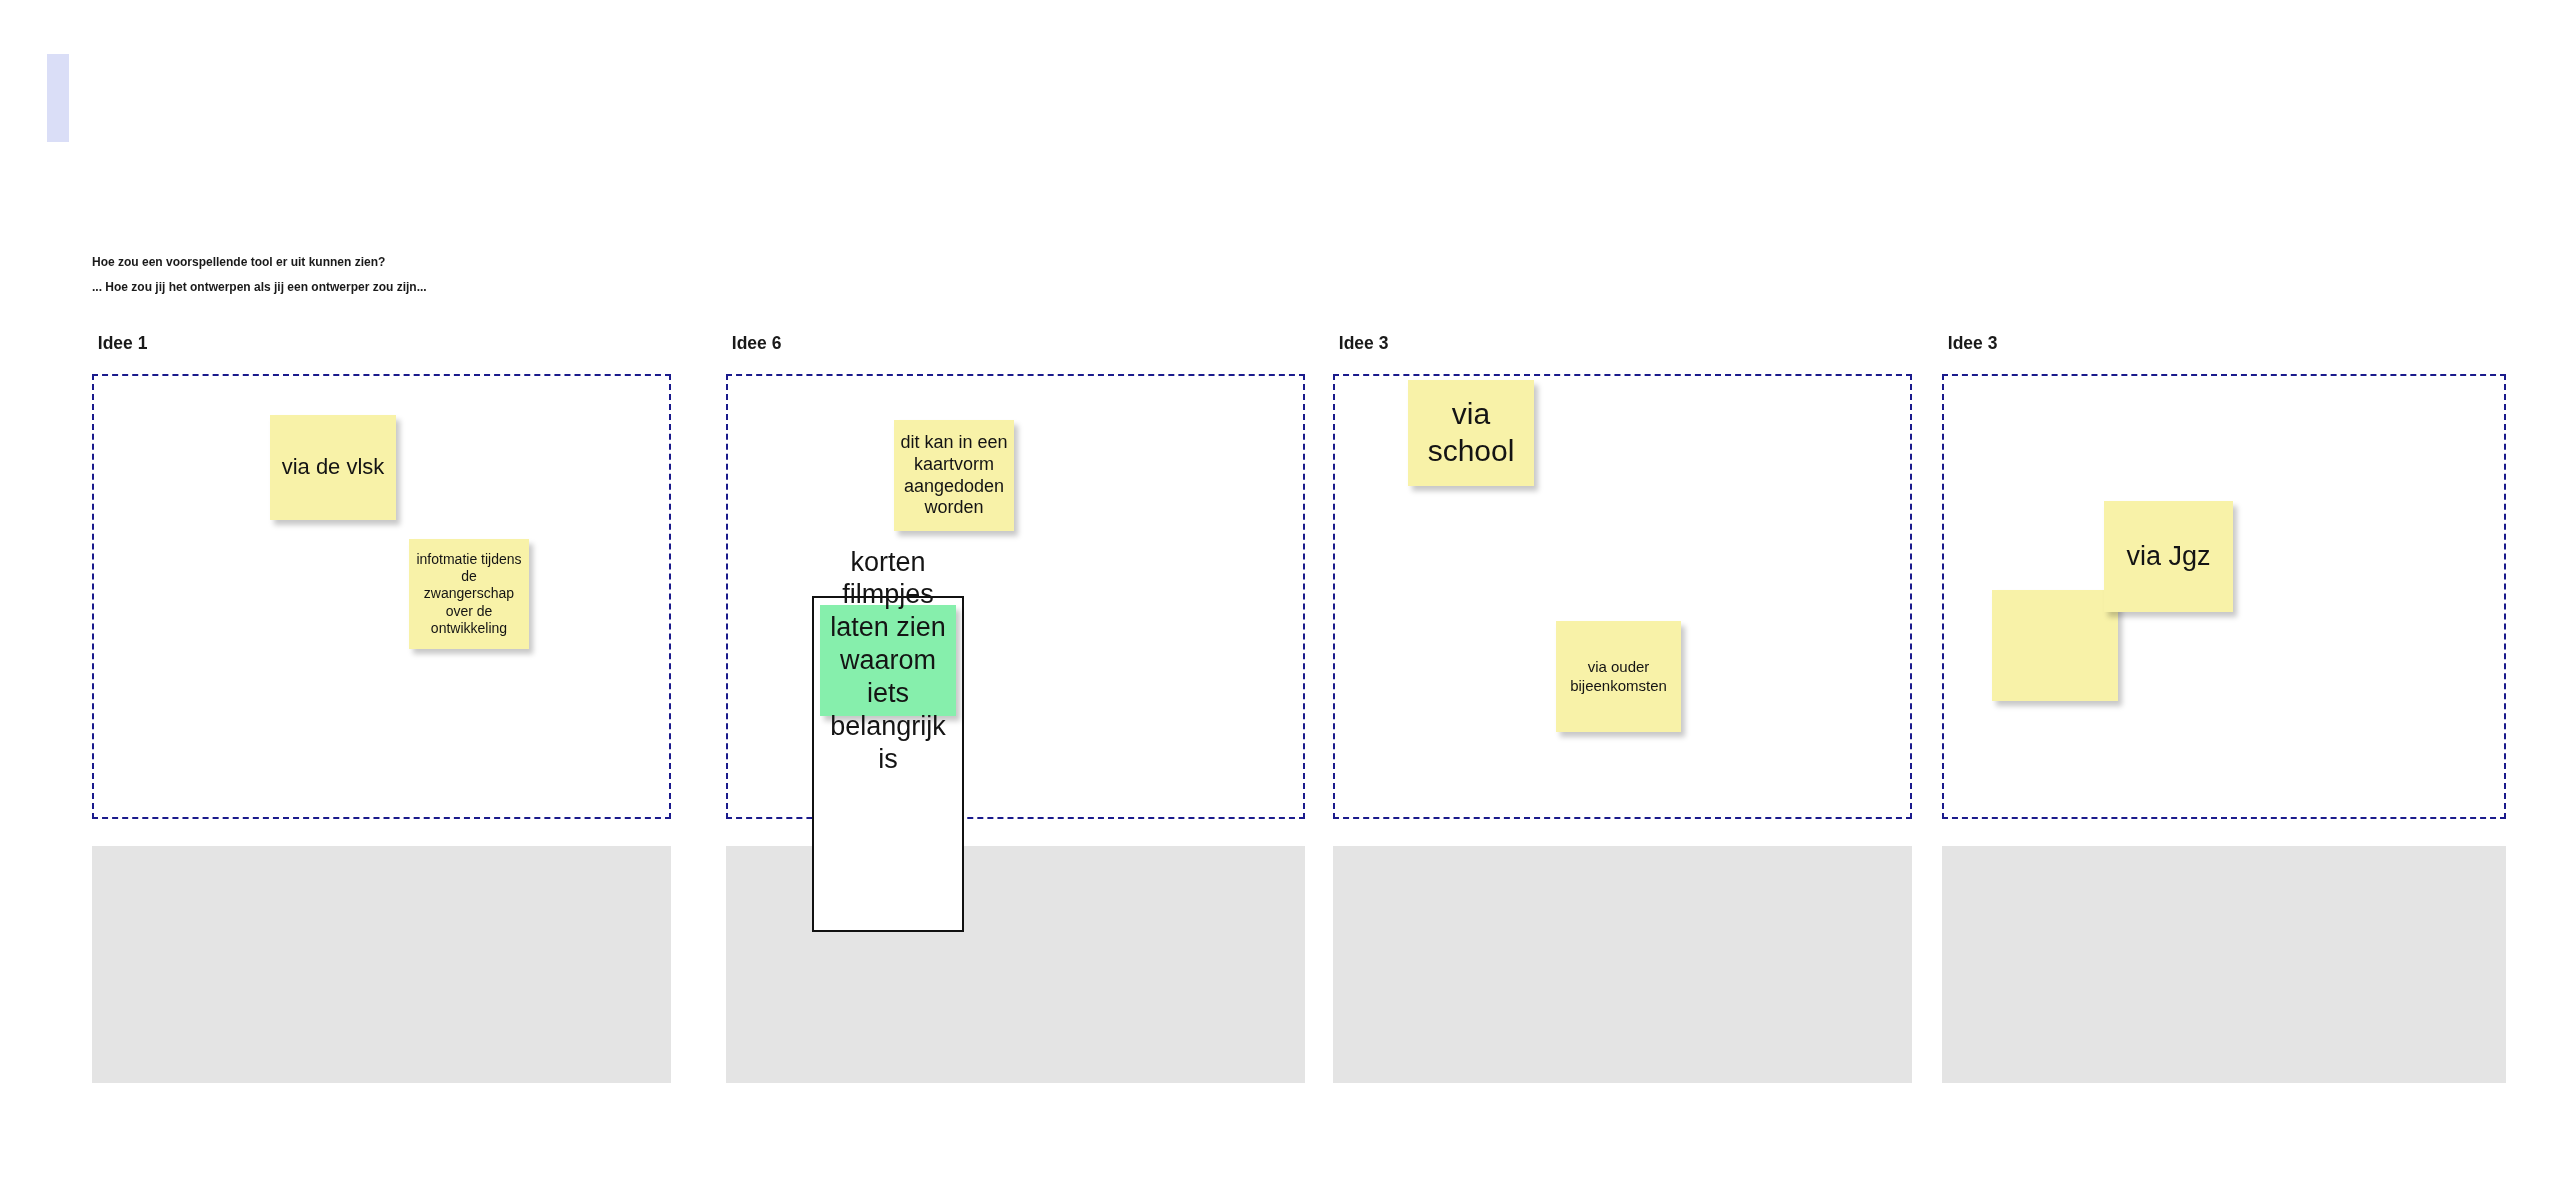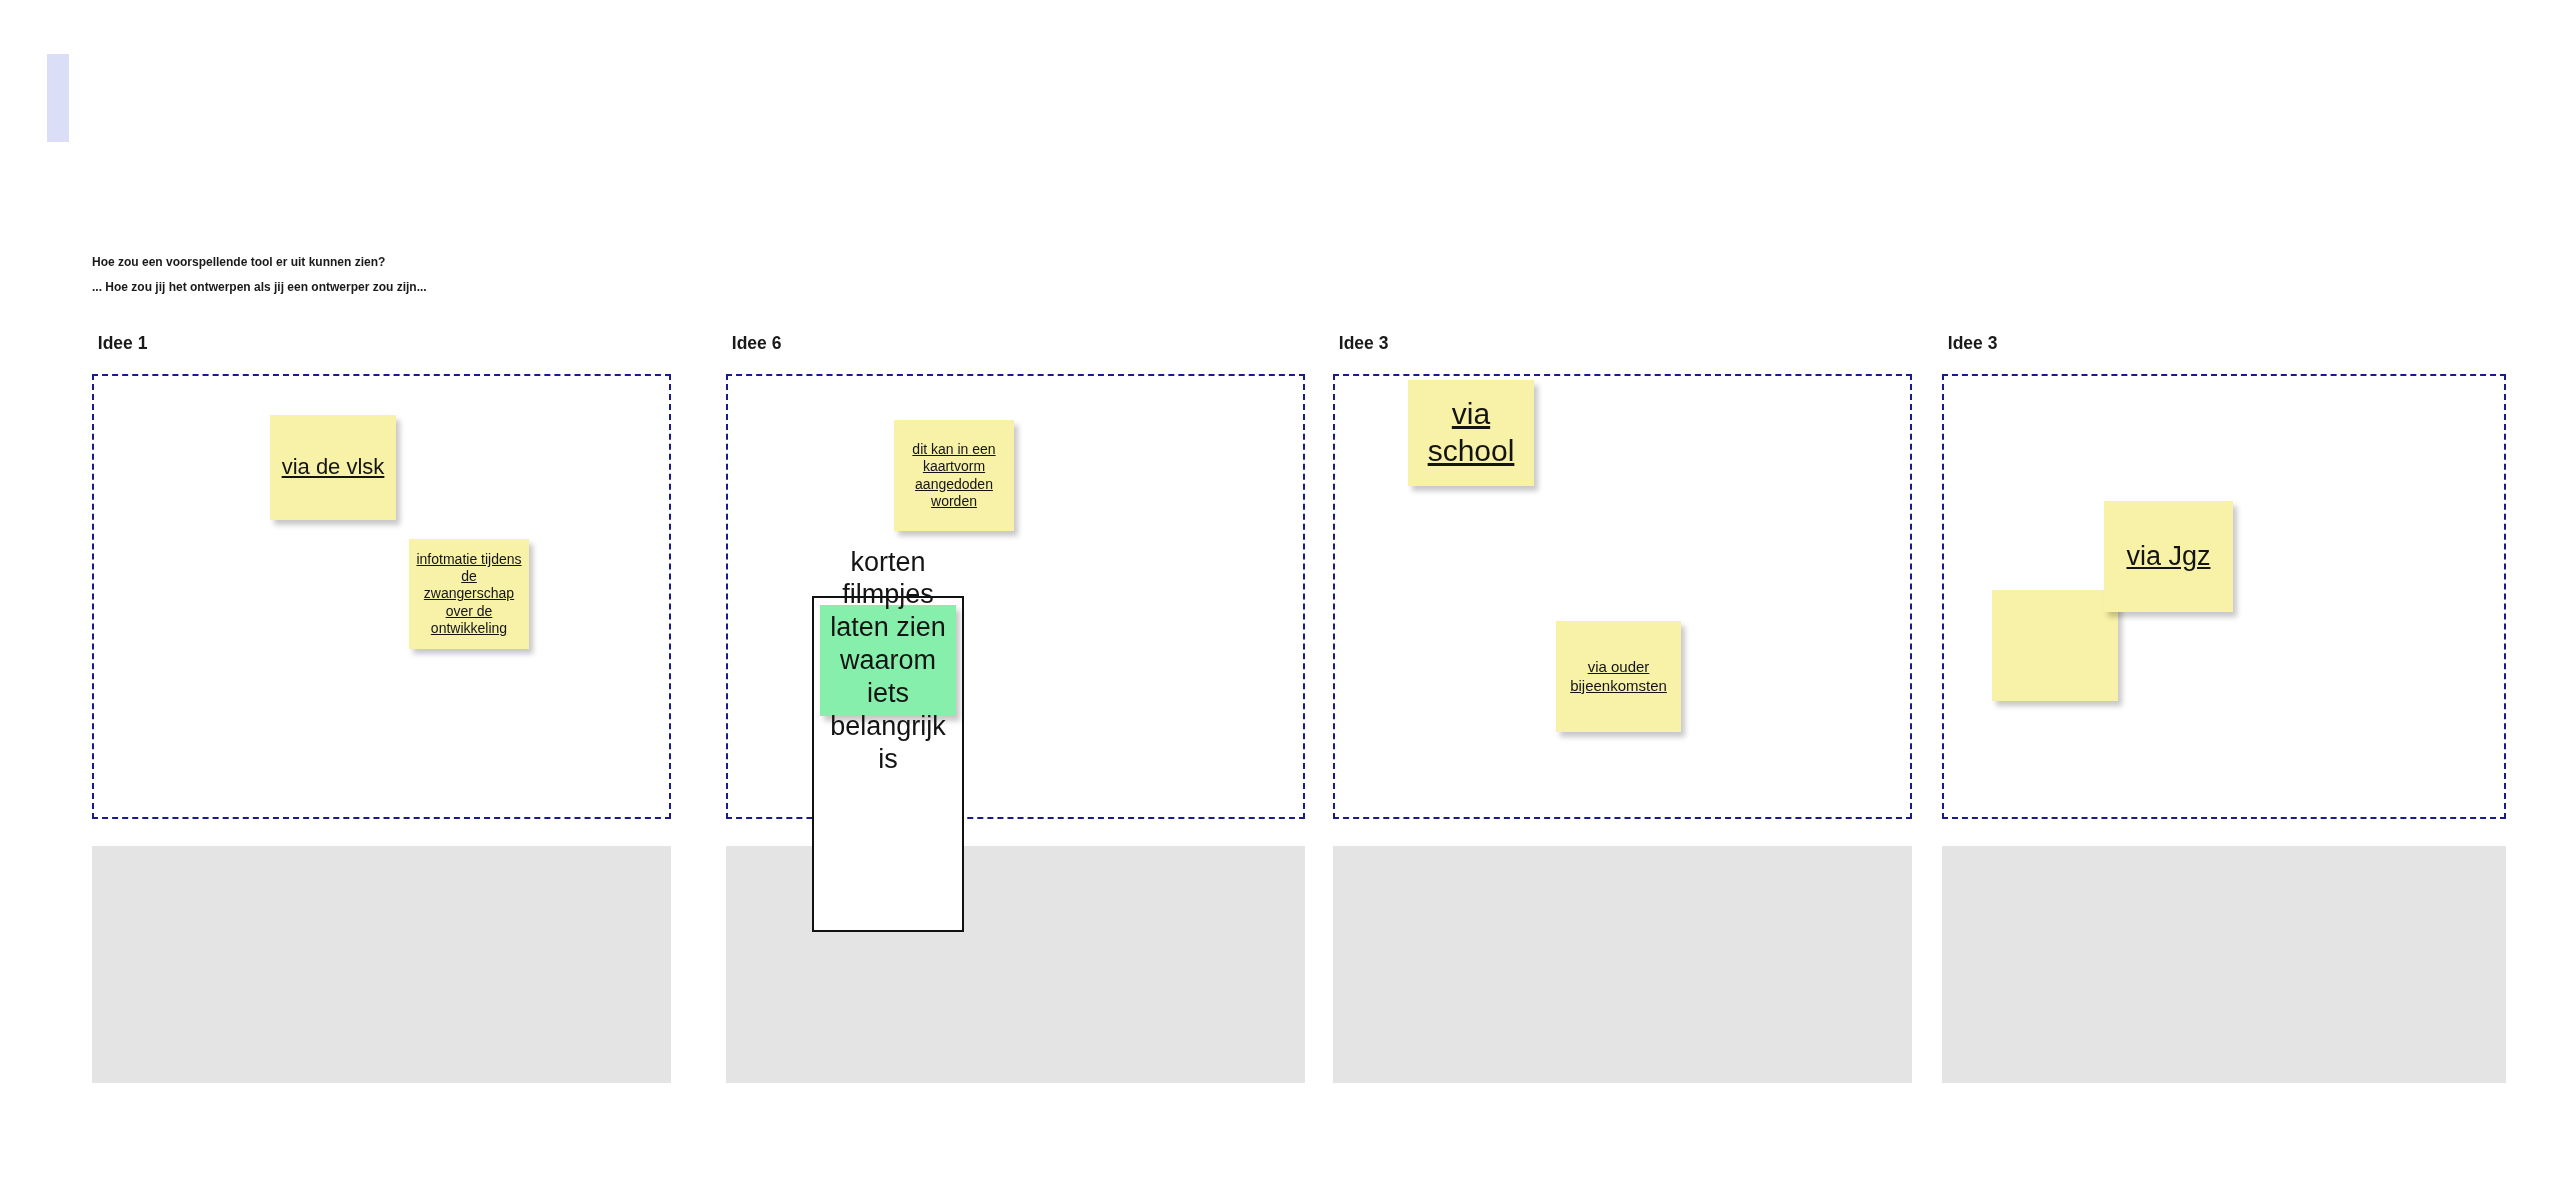--- a/index.html
+++ b/index.html
@@ -92,21 +92,20 @@
     box-sizing: border-box;
     display: flex;
     align-items: center;
     justify-content: center;
     text-align: center;
     color: #141414;
     font-family: "Liberation Sans", sans-serif;
     line-height: 1.22;
     padding: 6px;
     overflow: visible;
-    text-decoration: underline;
   }
   .note-text {
     width: 100%;
     display: block;
   }
   .note.overflow-note {
     overflow: visible;
   }
   .note.overflow-note .note-text {
     position: absolute;
@@ -148,21 +147,21 @@
   <div class="note" style="left:317px; top:206px; width:120px; height:110px; font-size:14px;">
     <span class="note-text">infotmatie tijdens de zwangerschap over de ontwikkeling</span>
   </div>
 </div>
 
 <div class="column" id="column-2" style="left:726px; width:579px;">
   <div class="column-label">Idee 6</div>
   <div class="idea-frame" style="width:579px; height:445px;"></div>
   <div class="placeholder-box" style="top:513px; width:579px; height:237px;"></div>
 
-  <div class="note" style="left:168px; top:87px; width:120px; height:111px; font-size:14px;">
+  <div class="note" style="left:168px; top:87px; width:120px; height:111px; font-size:18px;">
     <span class="note-text">dit kan in een kaartvorm aangedoden worden</span>
   </div>
 
   <div class="selection-frame" style="left:86px; top:263px; width:152px; height:336px;"></div>
   <div class="note overflow-note" style="left:94px; top:272px; width:136px; height:111px; font-size:27px; background:#86efac;">
     <span class="note-text">korten filmpjes laten zien waarom iets belangrijk is</span>
   </div>
 </div>
 
 <div class="column" id="column-3" style="left:1333px; width:579px;">

